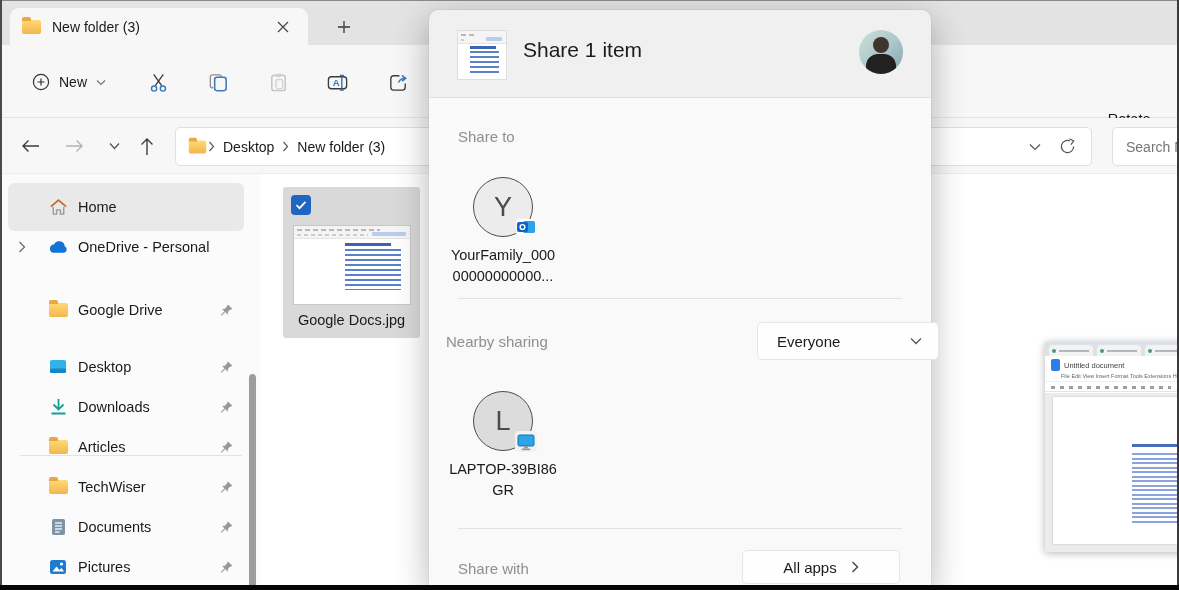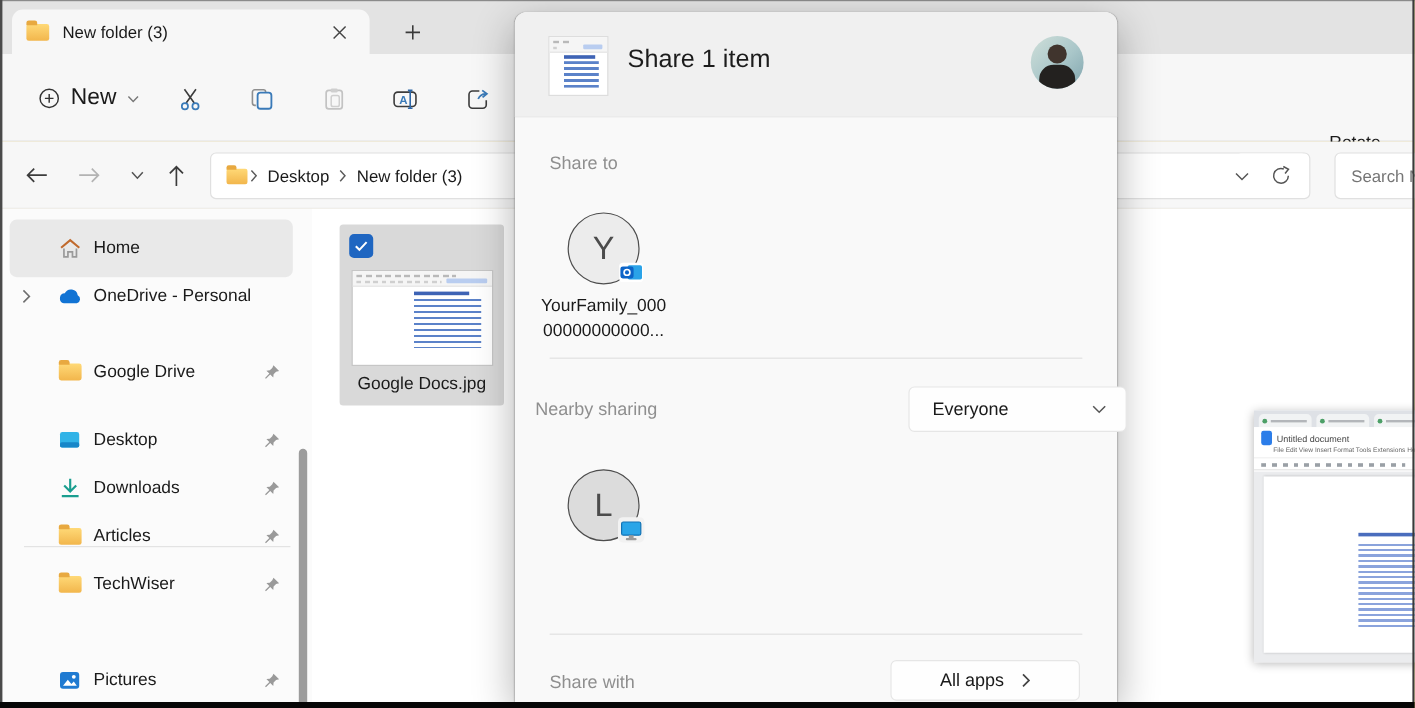--- a/index.html
+++ b/index.html
@@ -1,29 +1,29 @@
 <!DOCTYPE html>
 <html><head>
 <meta charset="utf-8">
 <style>
   * { margin:0; padding:0; box-sizing:border-box; }
   html,body { width:1179px; height:590px; overflow:hidden; }
   body { font-family:"Liberation Sans", sans-serif; color:#1c1c1c; background:#fff; }
-  #screen { position:relative; width:1179px; height:590px; background:#eab308; overflow:hidden;padding-left:12px; }
+  #screen { position:relative; width:1179px; height:590px; background:#c4b5fd; overflow:hidden;padding-left:12px; }
 
   
   .tabbar { position:absolute; left:0; top:0; width:1179px; height:45px; background:#e3e3e3; border-top:1px solid #8b8b8b; }
   .tab { position:absolute; left:10px; top:7px; width:298px; height:38px; background:#f7f7f7; border-radius:9px 9px 0 0; display:flex; align-items:center; padding:0 12px; }
   .tab-title { font-size:14px; margin-left:11px; color:#1a1a1a; flex:1; }
   .tab-close { margin-left:auto; width:26px; height:26px; display:flex; align-items:center; justify-content:center; border-radius:4px; }
   .newtab-btn { position:absolute; left:330px; top:12px; width:28px; height:28px; display:flex; align-items:center; justify-content:center; border-radius:4px; }
 
   .cmdbar { position:absolute; left:0; top:45px; width:1179px; height:73px; background:#f7f7f7; border-bottom:1px solid #e4e4e4; }
   .new-btn { position:absolute; left:20px; top:17px; height:40px; display:flex; align-items:center; gap:9px; padding:0 12px; border-radius:5px; }
-  .new-label { font-size:19px; color:#1a1a1a; }
+  .new-label { font-size:14px; color:#1a1a1a; }
   .cmd-ic { position:absolute; top:24px; width:26px; height:26px; display:flex; align-items:center; justify-content:center; }
 
   .addr-row { position:absolute; left:0; top:118px; width:1179px; height:56px; background:#f7f7f7; border-bottom:1px solid #ededed; }
   .nav-ic { position:absolute; top:14px; width:28px; height:28px; display:flex; align-items:center; justify-content:center; }
   .addr-box { position:absolute; left:175px; top:9px; width:917px; height:39px; background:#fff; border:1px solid #e0e0e0; border-radius:5px; display:flex; align-items:center; padding:0 12px; }
   .crumb { font-size:14px; color:#1a1a1a; padding:3px 7px; border-radius:3px; }
   .crumb-sep { color:#5a5a5a; margin:0 1px; display:flex; }
   .addr-right { position:absolute; right:1px; top:0; height:37px; display:flex; align-items:center; gap:18px; padding-right:14px; background:#fff; border-radius:5px; }
   .search-box { position:absolute; left:1112px; top:9px; width:130px; height:39px; background:#fff; border:1px solid #e0e0e0; border-radius:5px; display:flex; align-items:center; padding:0 13px; }
   .search-box input { border:none; outline:none; font-size:14px; color:#555; width:100%; background:transparent; font-family:"Liberation Sans",sans-serif; }
@@ -308,20 +308,32 @@
     </div>
     <div class="side-row" style="top:289px;">
       <span class="side-ic">
           <span class="icf"></span>
         </span>
       <span class="side-label">TechWiser</span>
       <svg class="pin" width="15" height="15" viewBox="0 0 16 16">
           <path d="M9.5 1.5 L14.5 6.5 L11.8 7.2 L9.6 9.4 L9.3 12.4 L6.6 9.7 L2.8 13.5 L2 12.7 L5.8 8.9 L3.2 6.3 L6.2 6 L8.4 3.8 Z" fill="#9a9a9a"></path>
         </svg>
     </div>
+    <div class="side-row" style="top:329px;">
+      <span class="side-ic">
+        <svg width="15" height="18" viewBox="0 0 15 18">
+            <rect x="1" y="1" width="13" height="16" rx="1.8" fill="#7d93a7"></rect>
+            <path d="M4 5 H11 M4 8 H11 M4 11 H11 M4 14 H8.5" stroke="#e9eef2" stroke-width="1.3"></path>
+          </svg>
+      </span>
+      <span class="side-label">Documents</span>
+      <svg class="pin" width="15" height="15" viewBox="0 0 16 16">
+          <path d="M9.5 1.5 L14.5 6.5 L11.8 7.2 L9.6 9.4 L9.3 12.4 L6.6 9.7 L2.8 13.5 L2 12.7 L5.8 8.9 L3.2 6.3 L6.2 6 L8.4 3.8 Z" fill="#9a9a9a"></path>
+        </svg>
+    </div>
     <div class="side-row" style="top:369px;">
       <span class="side-ic">
         <svg width="18" height="16" viewBox="0 0 18 16">
             <rect x="1" y="1" width="16" height="14" rx="2.5" fill="#1f7ad1"></rect>
             <path d="M3.5 12.5 L7.5 7.5 L10.5 11 L12.5 9 L15 12.5 Z" fill="#fff"></path>
             <circle cx="12.5" cy="5" r="1.6" fill="#fff"></circle>
           </svg>
       </span>
       <span class="side-label">Pictures</span>
       <svg class="pin" width="15" height="15" viewBox="0 0 16 16">
@@ -416,20 +428,24 @@
         <span>L</span>
         <span class="badge">
           <svg width="24" height="24" viewBox="0 0 24 24">
               <rect x="1" y="2" width="22" height="21" rx="4" fill="#f2f2f2"></rect>
               <rect x="4" y="6" width="16" height="11" rx="1.5" fill="#2aa5e8" stroke="#1273b5" stroke-width="1"></rect>
               <rect x="10" y="17" width="4" height="2.4" fill="#9a9a9a"></rect>
               <rect x="7.5" y="19.4" width="9" height="1.8" rx=".9" fill="#9a9a9a"></rect>
             </svg>
         </span>
       </div>
+      <div class="person-name">
+        <div>LAPTOP-39BI86</div>
+        <div>GR</div>
+      </div>
     </div>
 
     <div class="dlg-div" style="top:518px;"></div>
 
     <div class="dlg-label" style="left:29px; top:550px;">Share with</div>
     <div class="dlg-btn" style="left:313px; top:540px; width:158px; height:34px; padding:0 18px; justify-content:center; gap:14px;">
       <span>All apps</span>
       <svg width="8" height="12" viewBox="0 0 8 12">
           <path d="M1.5 1 L6.5 6 L1.5 11" stroke="#444" stroke-width="1.4" fill="none"></path>
         </svg>

